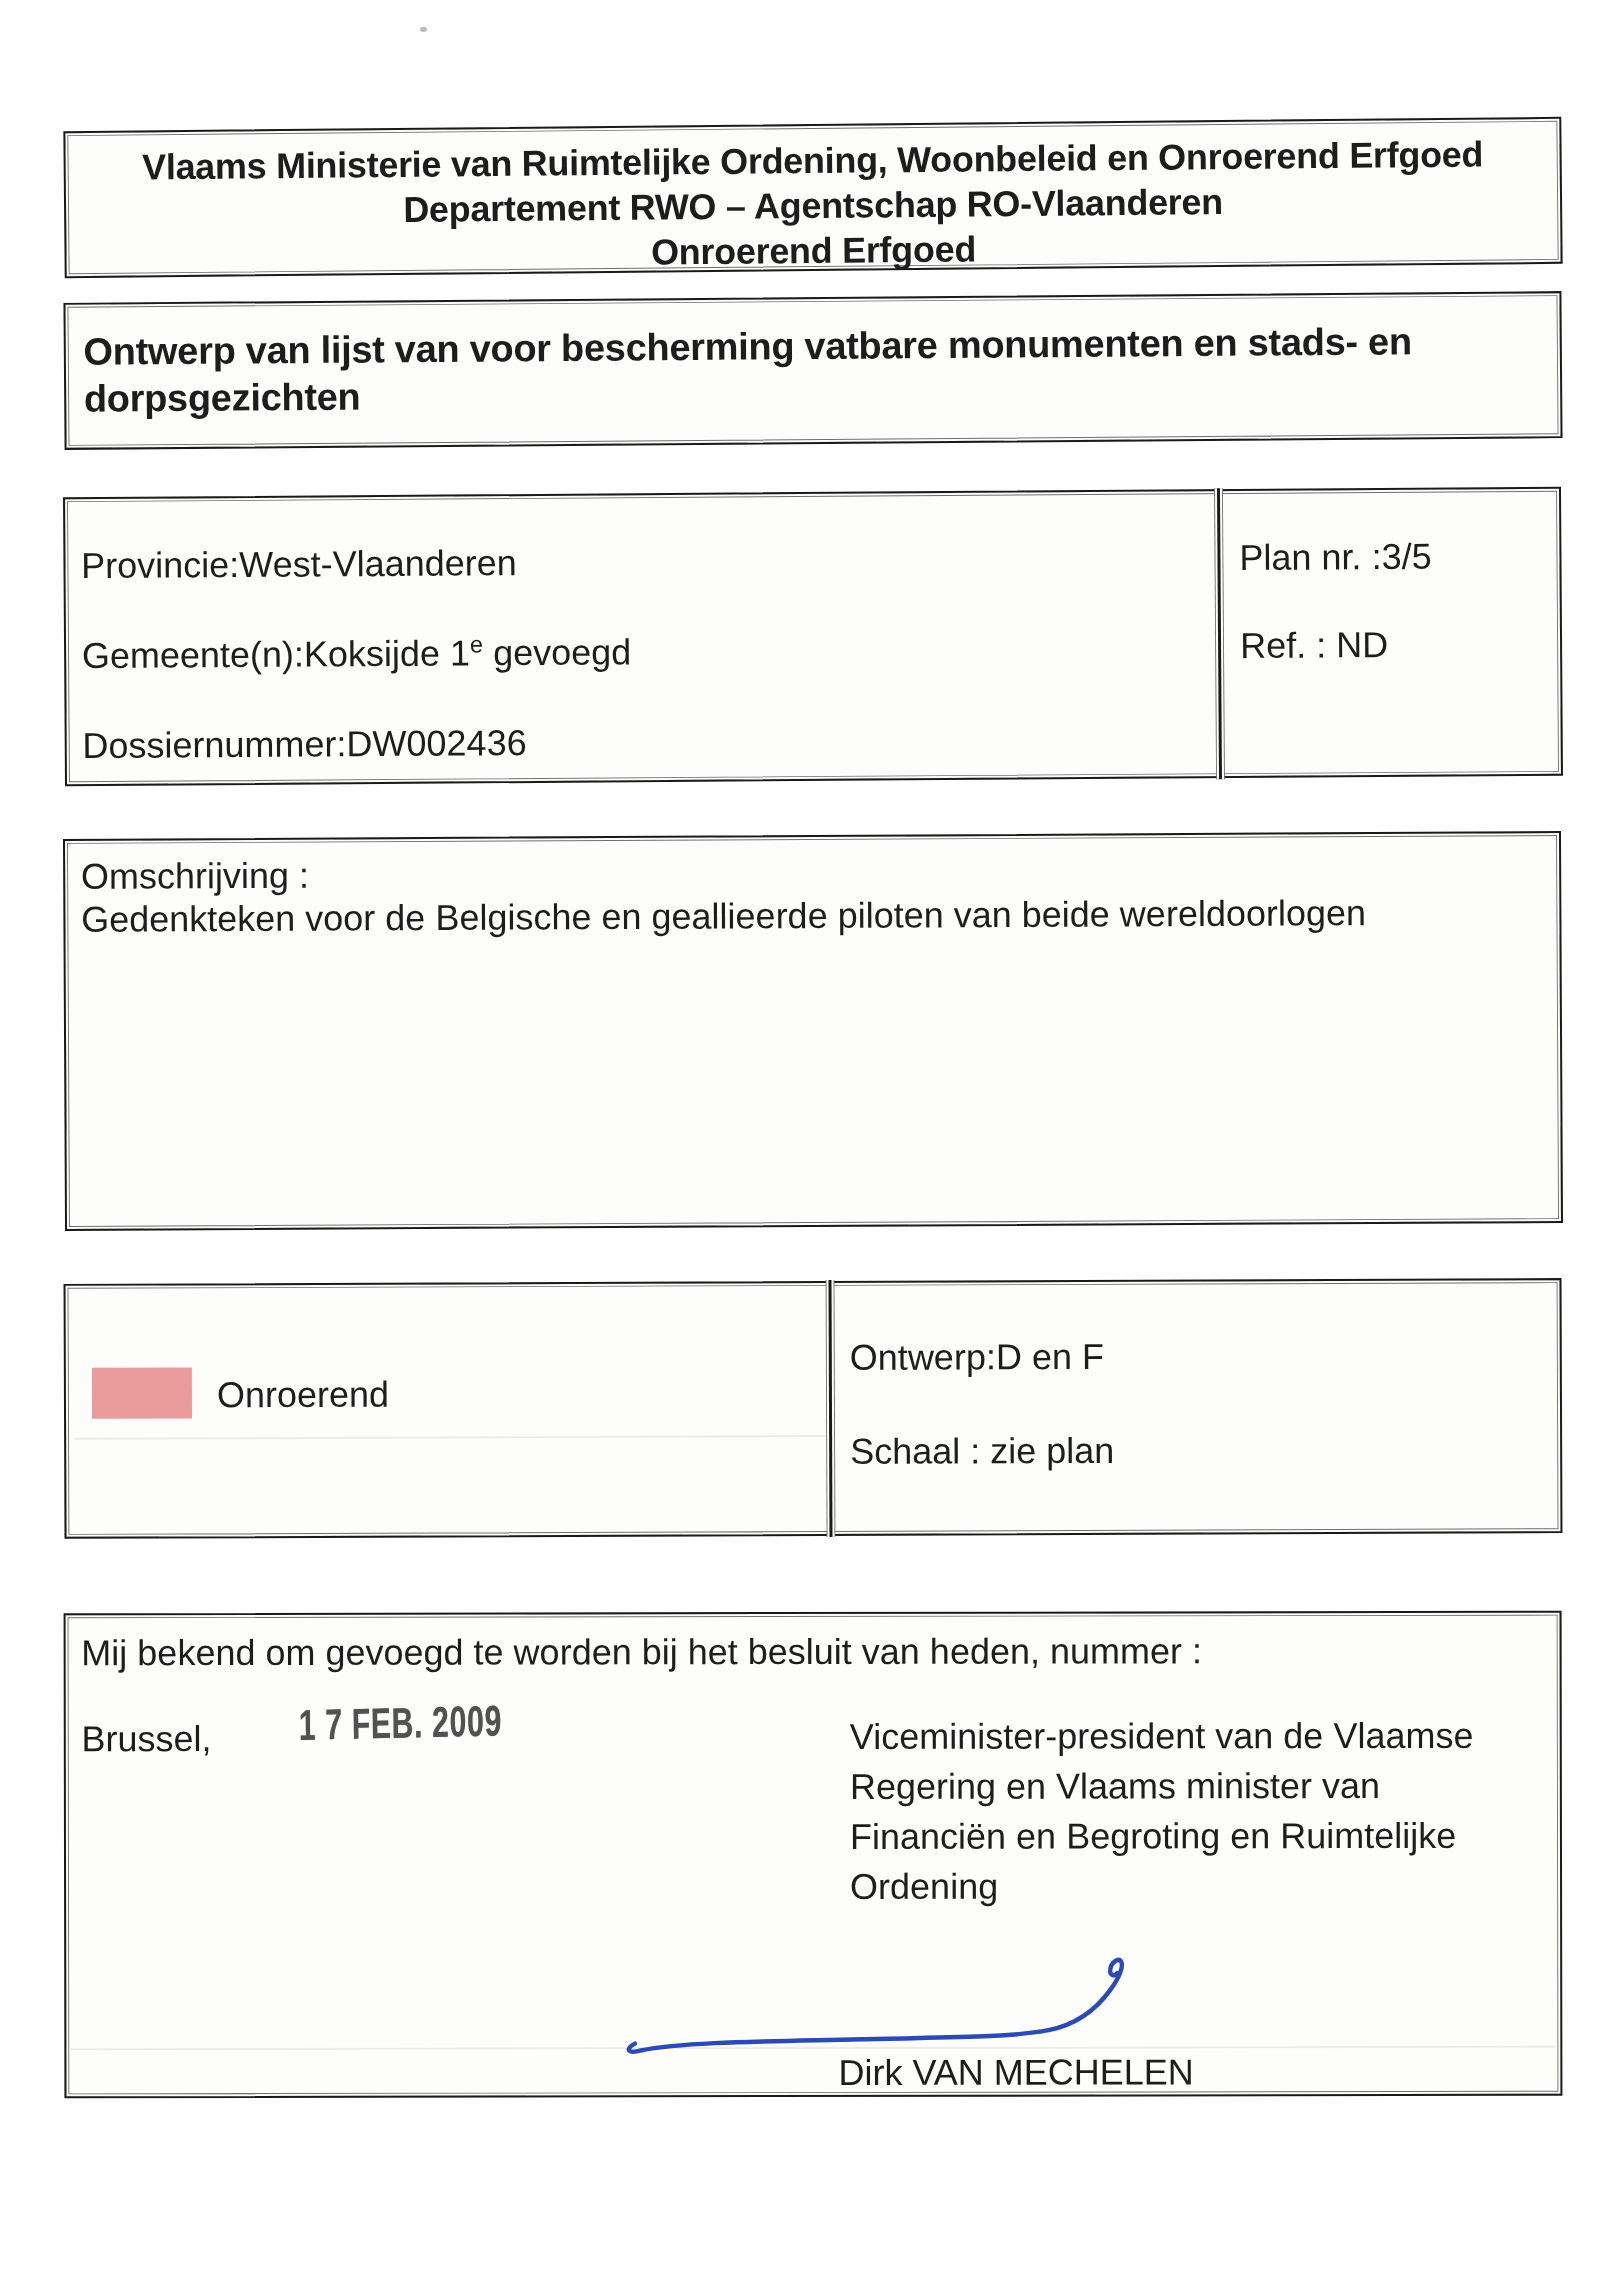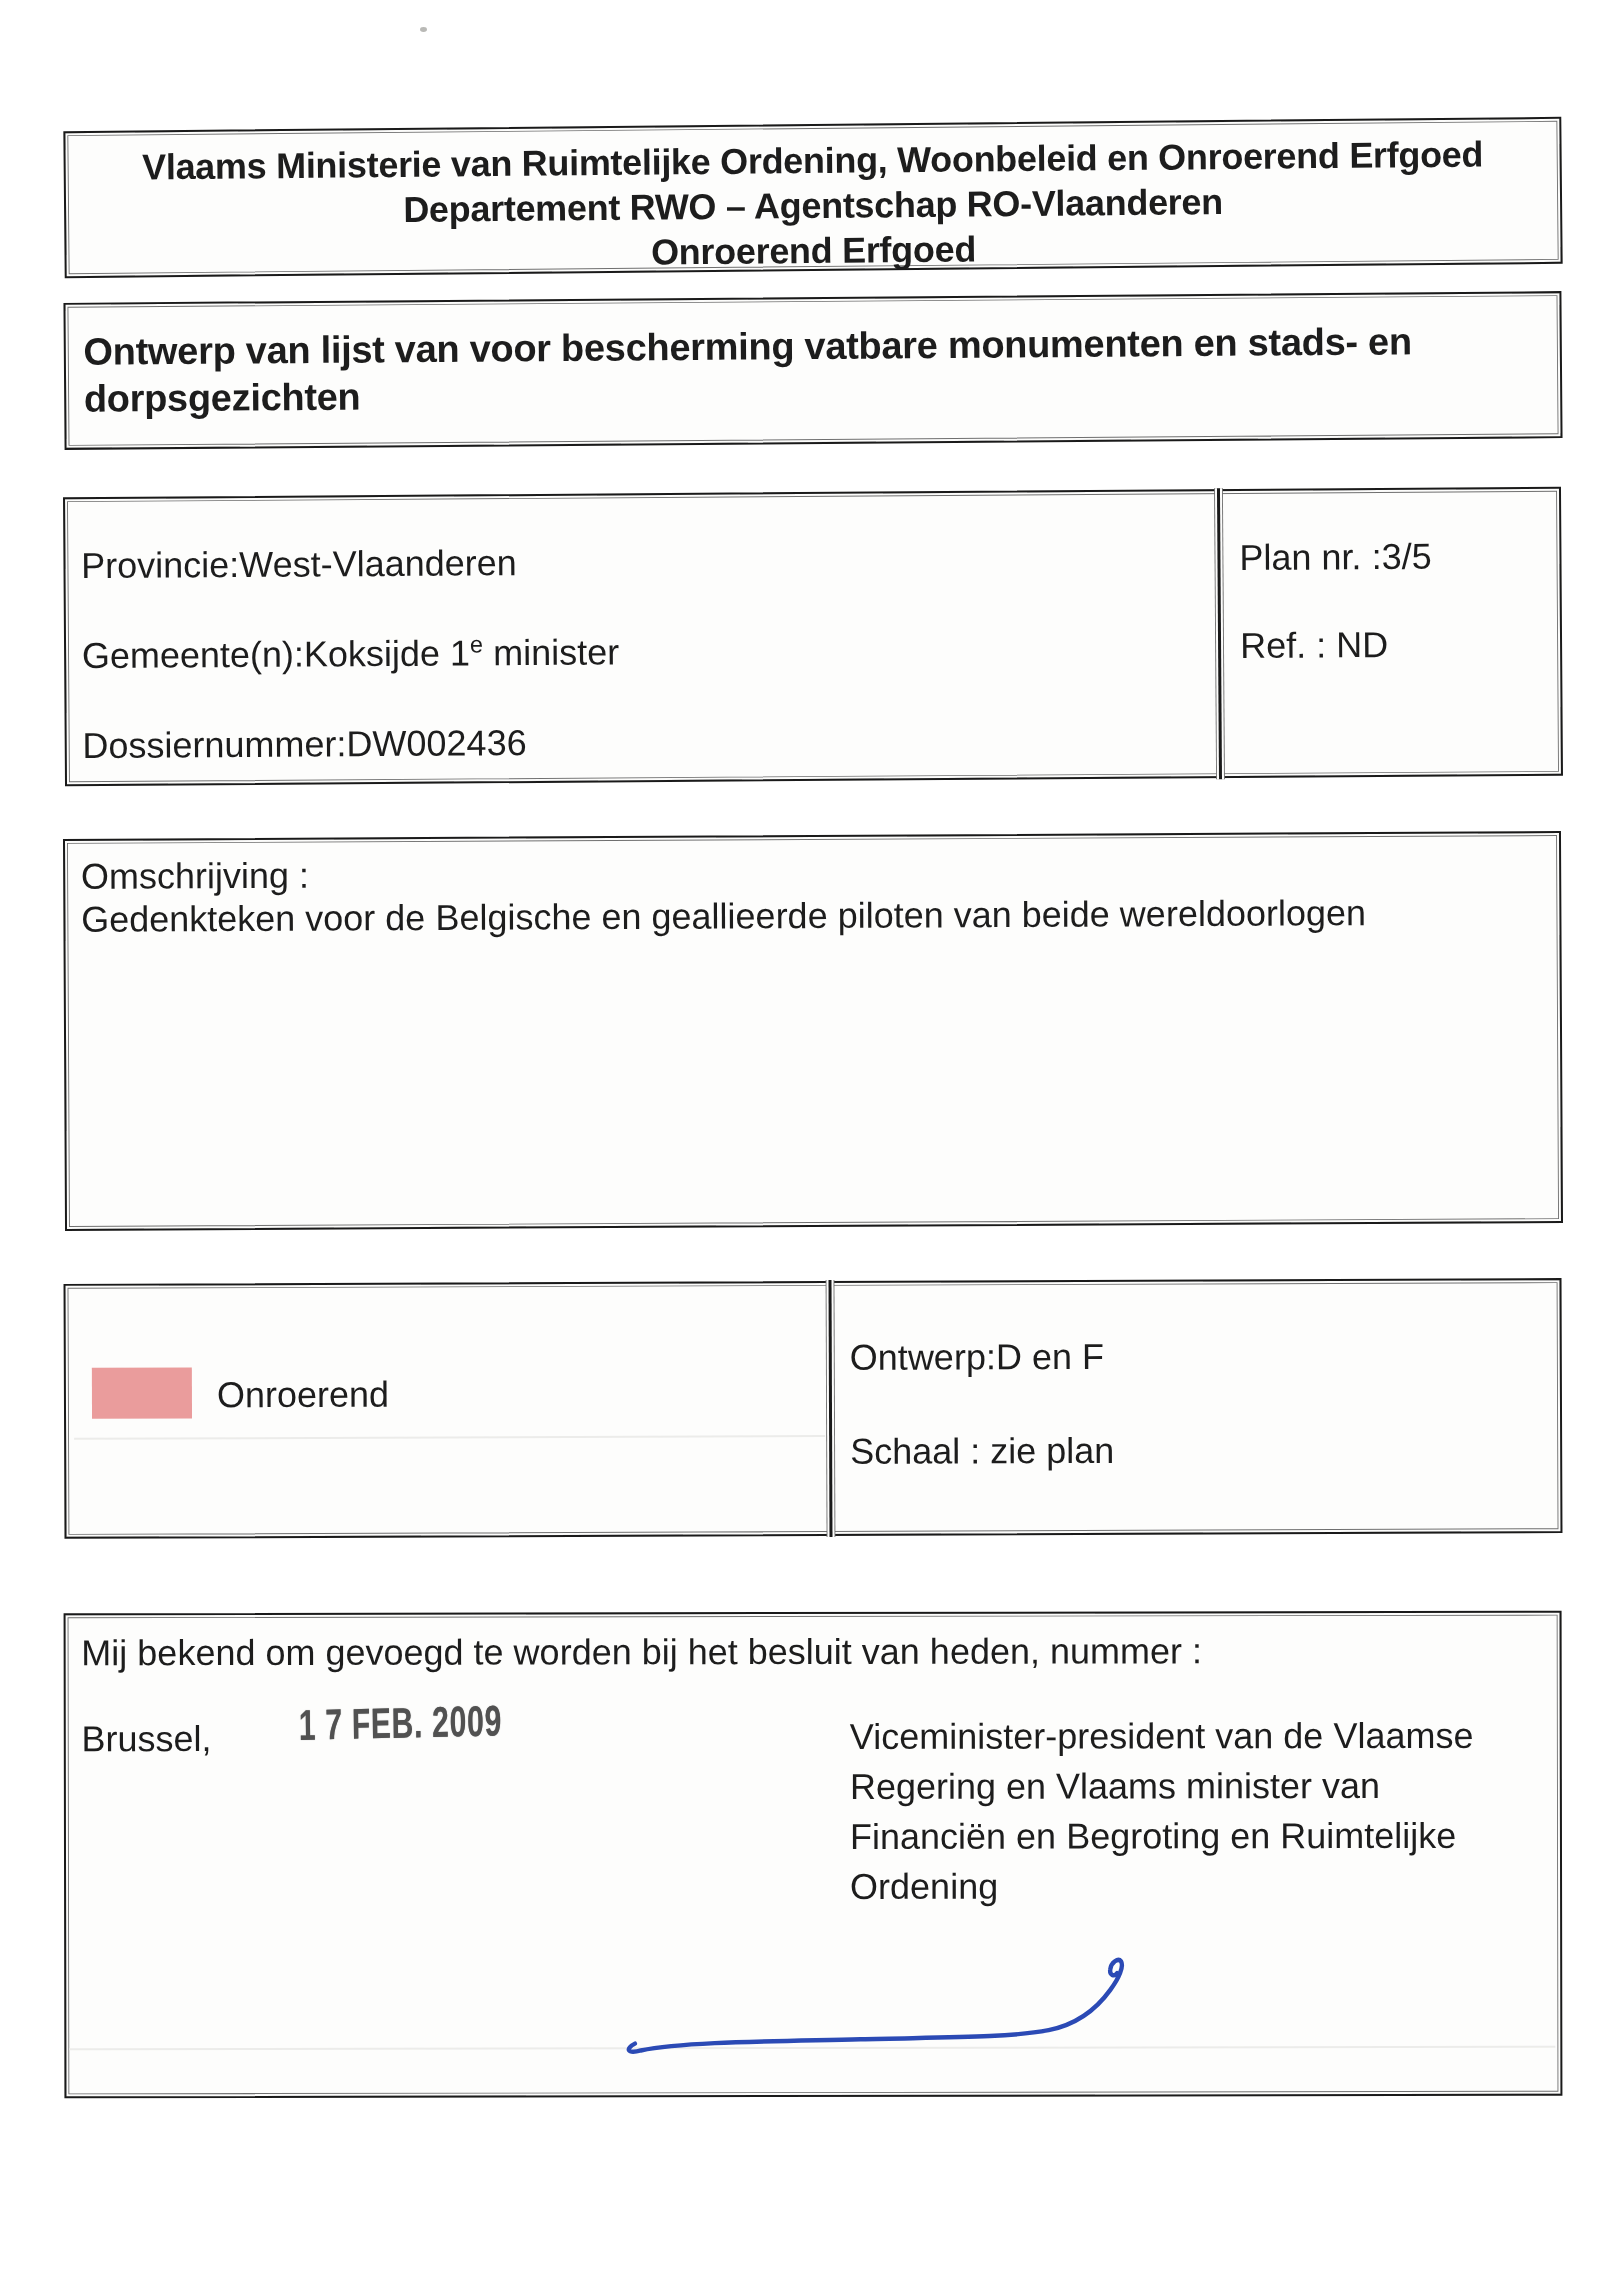--- a/index.html
+++ b/index.html
@@ -102,21 +102,21 @@
     </div>
   </div>
 
   <div class="box box-title">
     <div class="title-text">Ontwerp van lijst van voor bescherming vatbare monumenten en stads- en dorpsgezichten</div>
   </div>
 
   <div class="box box-details">
     <div class="vdivider div-details"></div>
     <div class="fline det-provincie">Provincie:West-Vlaanderen</div>
-    <div class="fline det-gemeente"><span>Gemeente(n):Koksijde 1</span><sup class="sup-e">e</sup><span> minister</span></div>
+    <div class="fline det-gemeente"><span>Gemeente(n):Koksijde 1</span><sup class="sup-e">e</sup><span> gevoegd</span></div>
     <div class="fline det-dossier">Dossiernummer:DW002436</div>
     <div class="fline det-plan">Plan nr. :3/5</div>
     <div class="fline det-ref">Ref. : ND</div>
   </div>
 
   <div class="box box-omschr">
     <div class="fline oms-label">Omschrijving :</div>
     <div class="fline oms-text">Gedenkteken voor de Belgische en geallieerde piloten van beide wereldoorlogen</div>
   </div>
 
@@ -140,16 +140,17 @@
       <div class="minister-line">Financiën en Begroting en Ruimtelijke</div>
       <div class="minister-line">Ordening</div>
     </div>
 
     <div class="artifact-line" style="left:2.9px; top:433px; width:1486px;"></div>
 
     <svg class="signature-svg" width="549" height="108" viewBox="0 0 560 110">
       <path d="M 20,90 C 10,95 12,101 26,97 C 70,88 160,88 250,86 C 330,84 400,85 442,77 C 472,71 492,54 505,36 C 514,24 519,12 516,7 C 513,3 506,8 505,15 C 504,21 509,23 512,19" fill="none" stroke-width="4.5" stroke-linecap="round" stroke-linejoin="round" stroke="#2b4ab5"></path>
     </svg>
 
+    <div class="fline foot-name">Dirk VAN MECHELEN</div>
   </div>
 
 </div>
 
 
 </body></html>

